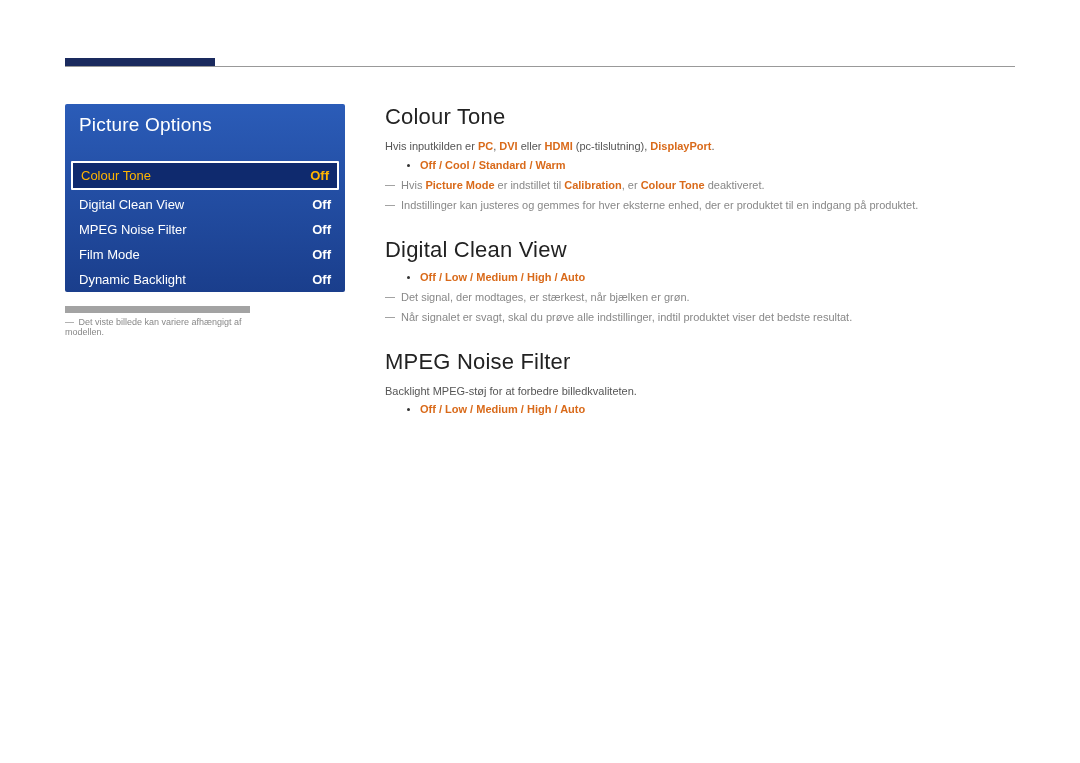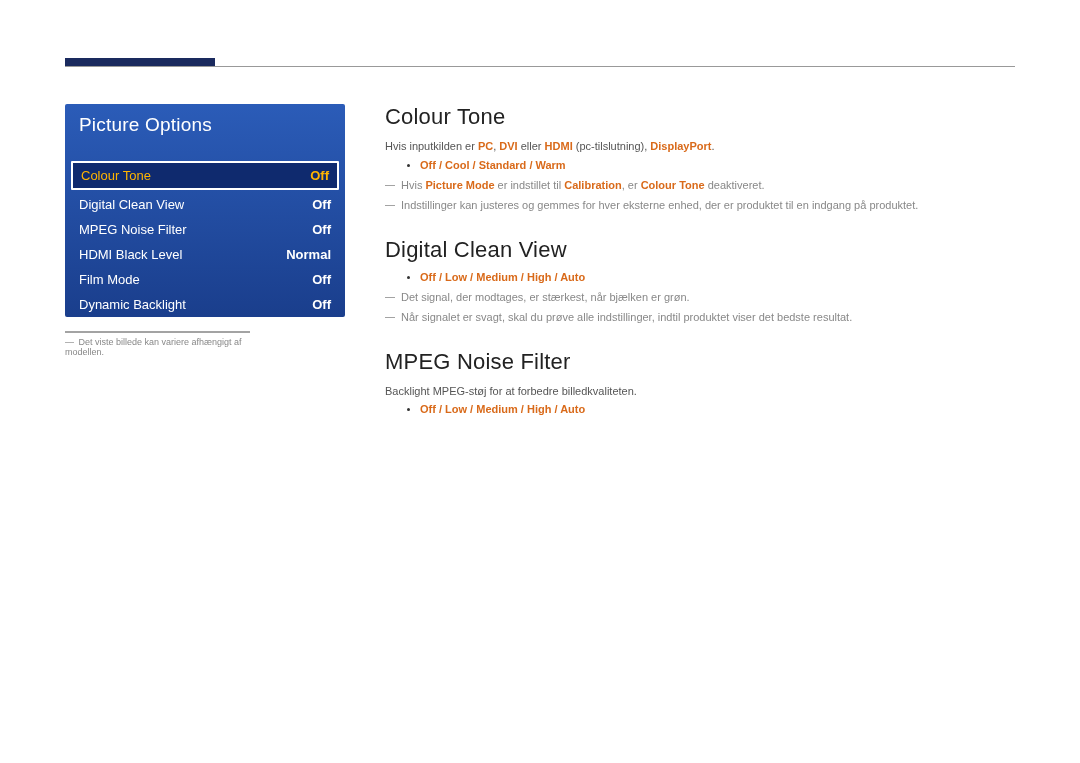--- a/index.html
+++ b/index.html
@@ -12,21 +12,21 @@
   .left-col { width: 280px; flex: 0 0 280px; }
   .right-col { flex: 1; }
 
   .menu-box { background: linear-gradient(to bottom, #2b5cb8, #1a3e8c); border-radius: 2px; color: #fff; overflow: hidden; }
   .menu-title { font-size: 19px; font-weight: 400; padding: 10px 14px 25px 14px; letter-spacing: 0.2px; }
   .menu-item { display: flex; justify-content: space-between; padding: 5px 14px 5px 14px; font-size: 13px; font-weight: 300; }
   .menu-item.selected { margin: 0 6px 2px 6px; padding: 5px 8px; border: 2px solid #fff; background: #0f2a6e; color: #ffb400; font-weight: 400; border-radius: 1px; }
   .menu-item:last-child { }
   .menu-item .value { color: inherit; font-weight: bold; }
 
-  .left-caption { margin-top: 14px; border-top: 2px solid #a3a3a3; padding-top: 4px; font-size: 9px; color: #888; width: 185px; }
+  .left-caption { margin-top: 14px; border-top: 7px solid #a3a3a3; padding-top: 4px; font-size: 9px; color: #888; width: 185px; }
   .left-caption .dash { margin-right: 2px; }
 
   h2.section { font-size: 22px; font-weight: 400; color: #222; margin-bottom: 8px; letter-spacing: 0.2px; }
   .right-col .block { margin-bottom: 22px; }
   .para { font-size: 11px; color: #555; line-height: 1.5; margin-bottom: 4px; }
   .bullet-row { display: flex; align-items: baseline; padding-left: 22px; margin: 4px 0 6px 0; }
   .bullet-dot { width: 3px; height: 3px; background: #333; border-radius: 50%; display: inline-block; margin-right: 10px; position: relative; top: -2px; flex: 0 0 3px; }
   .opts { font-size: 11px; font-weight: 600; color: #d96a1a; }
   .hl { color: #d96a1a; font-weight: 600; }
   .note-row { display: flex; align-items: flex-start; gap: 6px; margin: 3px 0; }
@@ -50,24 +50,20 @@
           <span>Colour Tone</span>
           <span class="value">Off</span>
         </div>
         <div class="menu-item">
           <span>Digital Clean View</span>
           <span class="value">Off</span>
         </div>
         <div class="menu-item">
           <span>MPEG Noise Filter</span>
           <span class="value">Off</span>
-        </div>
-        <div class="menu-item">
-          <span>HDMI Black Level</span>
-          <span class="value">Normal</span>
         </div>
         <div class="menu-item">
           <span>Film Mode</span>
           <span class="value">Off</span>
         </div>
         <div class="menu-item">
           <span>Dynamic Backlight</span>
           <span class="value">Off</span>
         </div>
       </div>

